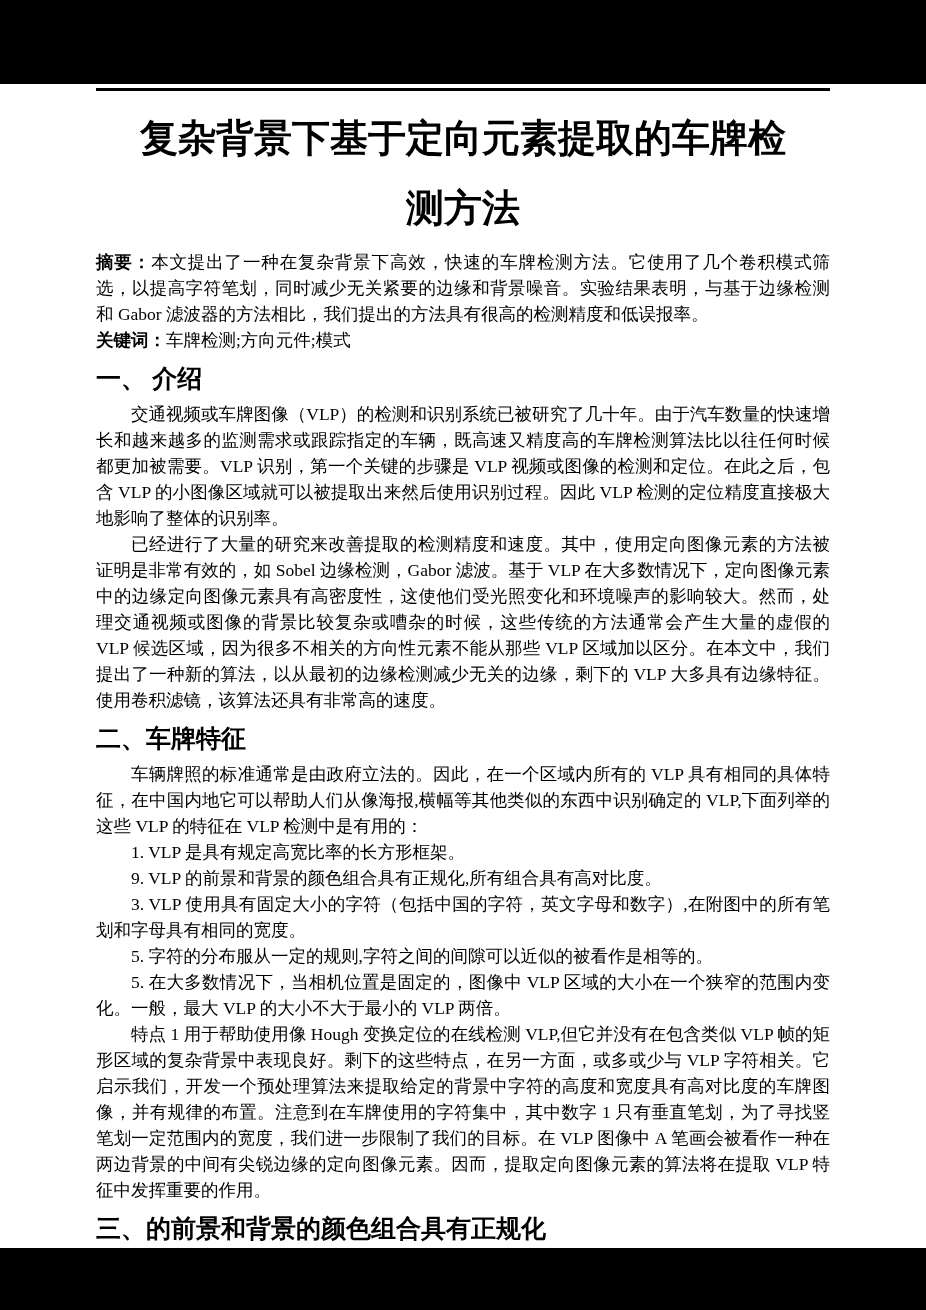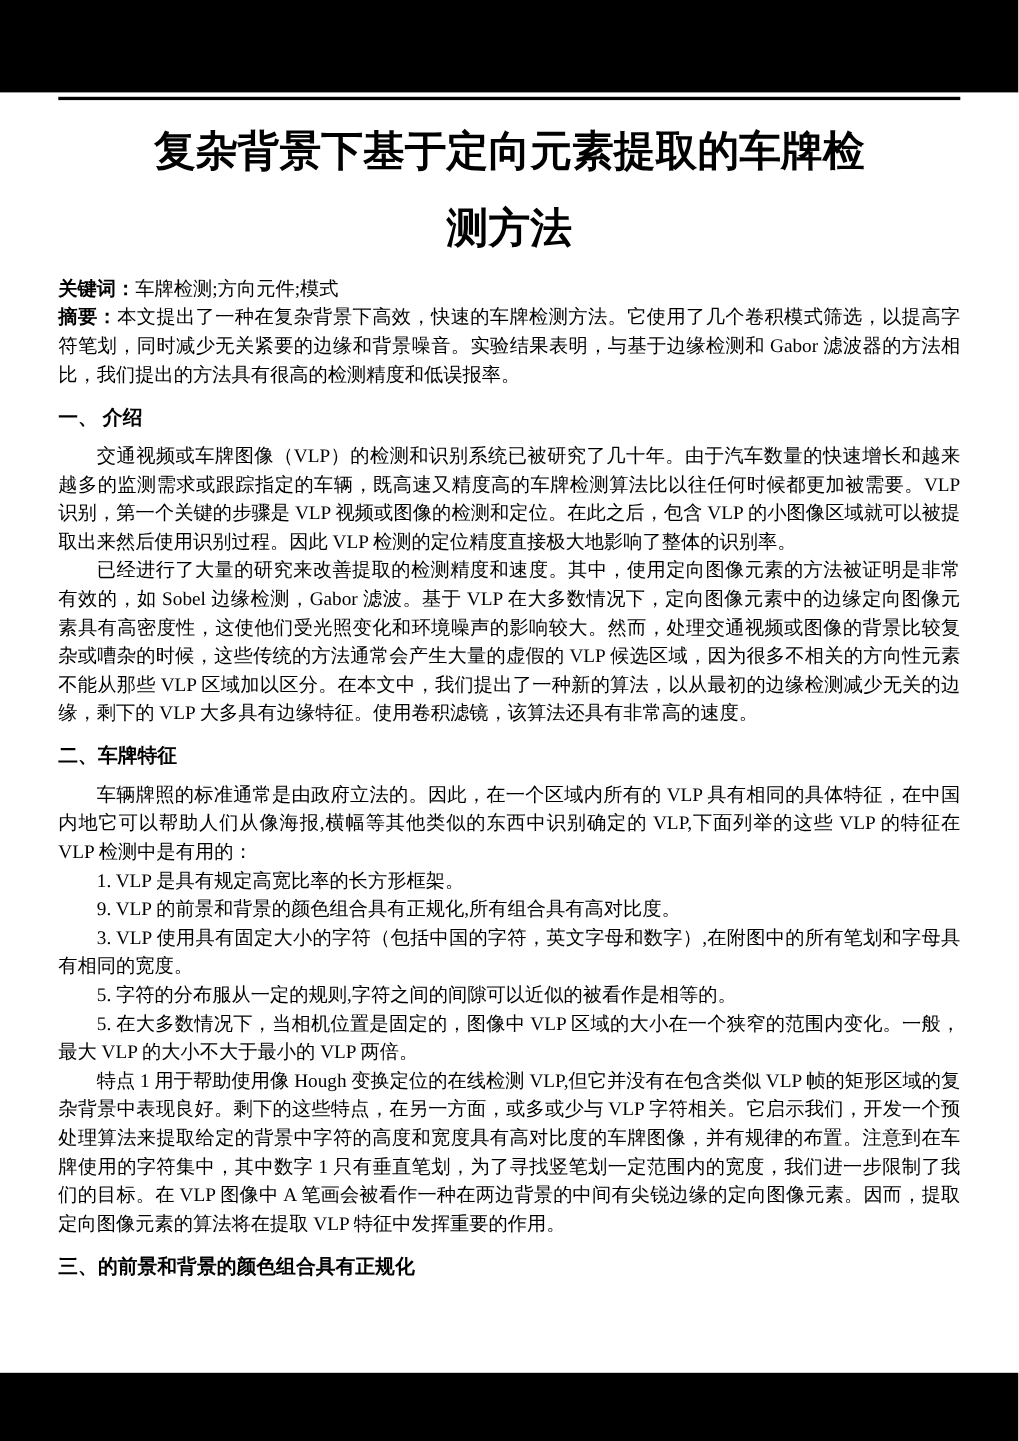--- a/index.html
+++ b/index.html
@@ -21,21 +21,21 @@
   }
   .black-bar {
     background: #000000;
     flex: 0 0 auto;
     width: 100%;
   }
   .top-bar { height: 84px; }
   .bottom-bar { height: 62px; }
   .body-area {
     flex: 1 1 auto;
-    padding: 0 53px;
+    padding: 0 96px;
     overflow: hidden;
   }
   .rule {
     border-top: 3px solid #000000;
     margin: 4px 0 0 0;
     height: 0;
   }
   .title {
     text-align: center;
     font-weight: bold;
@@ -45,43 +45,43 @@
   }
   p.plain, p.indent {
     margin: 0;
     font-size: 17.5px;
     line-height: 26px;
     text-align: justify;
   }
   p.indent { text-indent: 2em; }
   .bold { font-weight: bold; }
   h2.sec-heading {
-    font-size: 18px;
+    font-size: 25px;
     font-weight: bold;
     margin: 10px 0 6px 0;
     line-height: 32px;
   }
 </style>
 </head>
 <body>
 
 <div class="page">
   <div class="black-bar top-bar"></div>
 
   <div class="body-area">
     <div class="rule"></div>
 
     <div class="title">
       <div>复杂背景下基于定向元素提取的车牌检</div>
       <div>测方法</div>
     </div>
 
+    <p class="plain"><span class="bold">摘要：</span><span>本文提出了一种在复杂背景下高效，快速的车牌检测方法。它使用了几个卷积模式筛选，以提高字符笔划，同时减少无关紧要的边缘和背景噪音。实验结果表明，与基于边缘检测和 Gabor 滤波器的方法相比，我们提出的方法具有很高的检测精度和低误报率。</span></p>
+
     <p class="plain"><span class="bold">关键词：</span><span>车牌检测;方向元件;模式</span></p>
-
-    <p class="plain"><span class="bold">摘要：</span><span>本文提出了一种在复杂背景下高效，快速的车牌检测方法。它使用了几个卷积模式筛选，以提高字符笔划，同时减少无关紧要的边缘和背景噪音。实验结果表明，与基于边缘检测和 Gabor 滤波器的方法相比，我们提出的方法具有很高的检测精度和低误报率。</span></p>
 
     <h2 class="sec-heading">一、 介绍</h2>
     <p class="indent">交通视频或车牌图像（VLP）的检测和识别系统已被研究了几十年。由于汽车数量的快速增长和越来越多的监测需求或跟踪指定的车辆，既高速又精度高的车牌检测算法比以往任何时候都更加被需要。VLP 识别，第一个关键的步骤是 VLP 视频或图像的检测和定位。在此之后，包含 VLP 的小图像区域就可以被提取出来然后使用识别过程。因此 VLP 检测的定位精度直接极大地影响了整体的识别率。</p>
     <p class="indent">已经进行了大量的研究来改善提取的检测精度和速度。其中，使用定向图像元素的方法被证明是非常有效的，如 Sobel 边缘检测，Gabor 滤波。基于 VLP 在大多数情况下，定向图像元素中的边缘定向图像元素具有高密度性，这使他们受光照变化和环境噪声的影响较大。然而，处理交通视频或图像的背景比较复杂或嘈杂的时候，这些传统的方法通常会产生大量的虚假的 VLP 候选区域，因为很多不相关的方向性元素不能从那些 VLP 区域加以区分。在本文中，我们提出了一种新的算法，以从最初的边缘检测减少无关的边缘，剩下的 VLP 大多具有边缘特征。使用卷积滤镜，该算法还具有非常高的速度。</p>
 
     <h2 class="sec-heading">二、车牌特征</h2>
     <p class="indent">车辆牌照的标准通常是由政府立法的。因此，在一个区域内所有的 VLP 具有相同的具体特征，在中国内地它可以帮助人们从像海报,横幅等其他类似的东西中识别确定的 VLP,下面列举的这些 VLP 的特征在 VLP 检测中是有用的：</p>
     <p class="indent">1. VLP 是具有规定高宽比率的长方形框架。</p>
     <p class="indent">9. VLP 的前景和背景的颜色组合具有正规化,所有组合具有高对比度。</p>
     <p class="indent">3. VLP 使用具有固定大小的字符（包括中国的字符，英文字母和数字）,在附图中的所有笔划和字母具有相同的宽度。</p>

